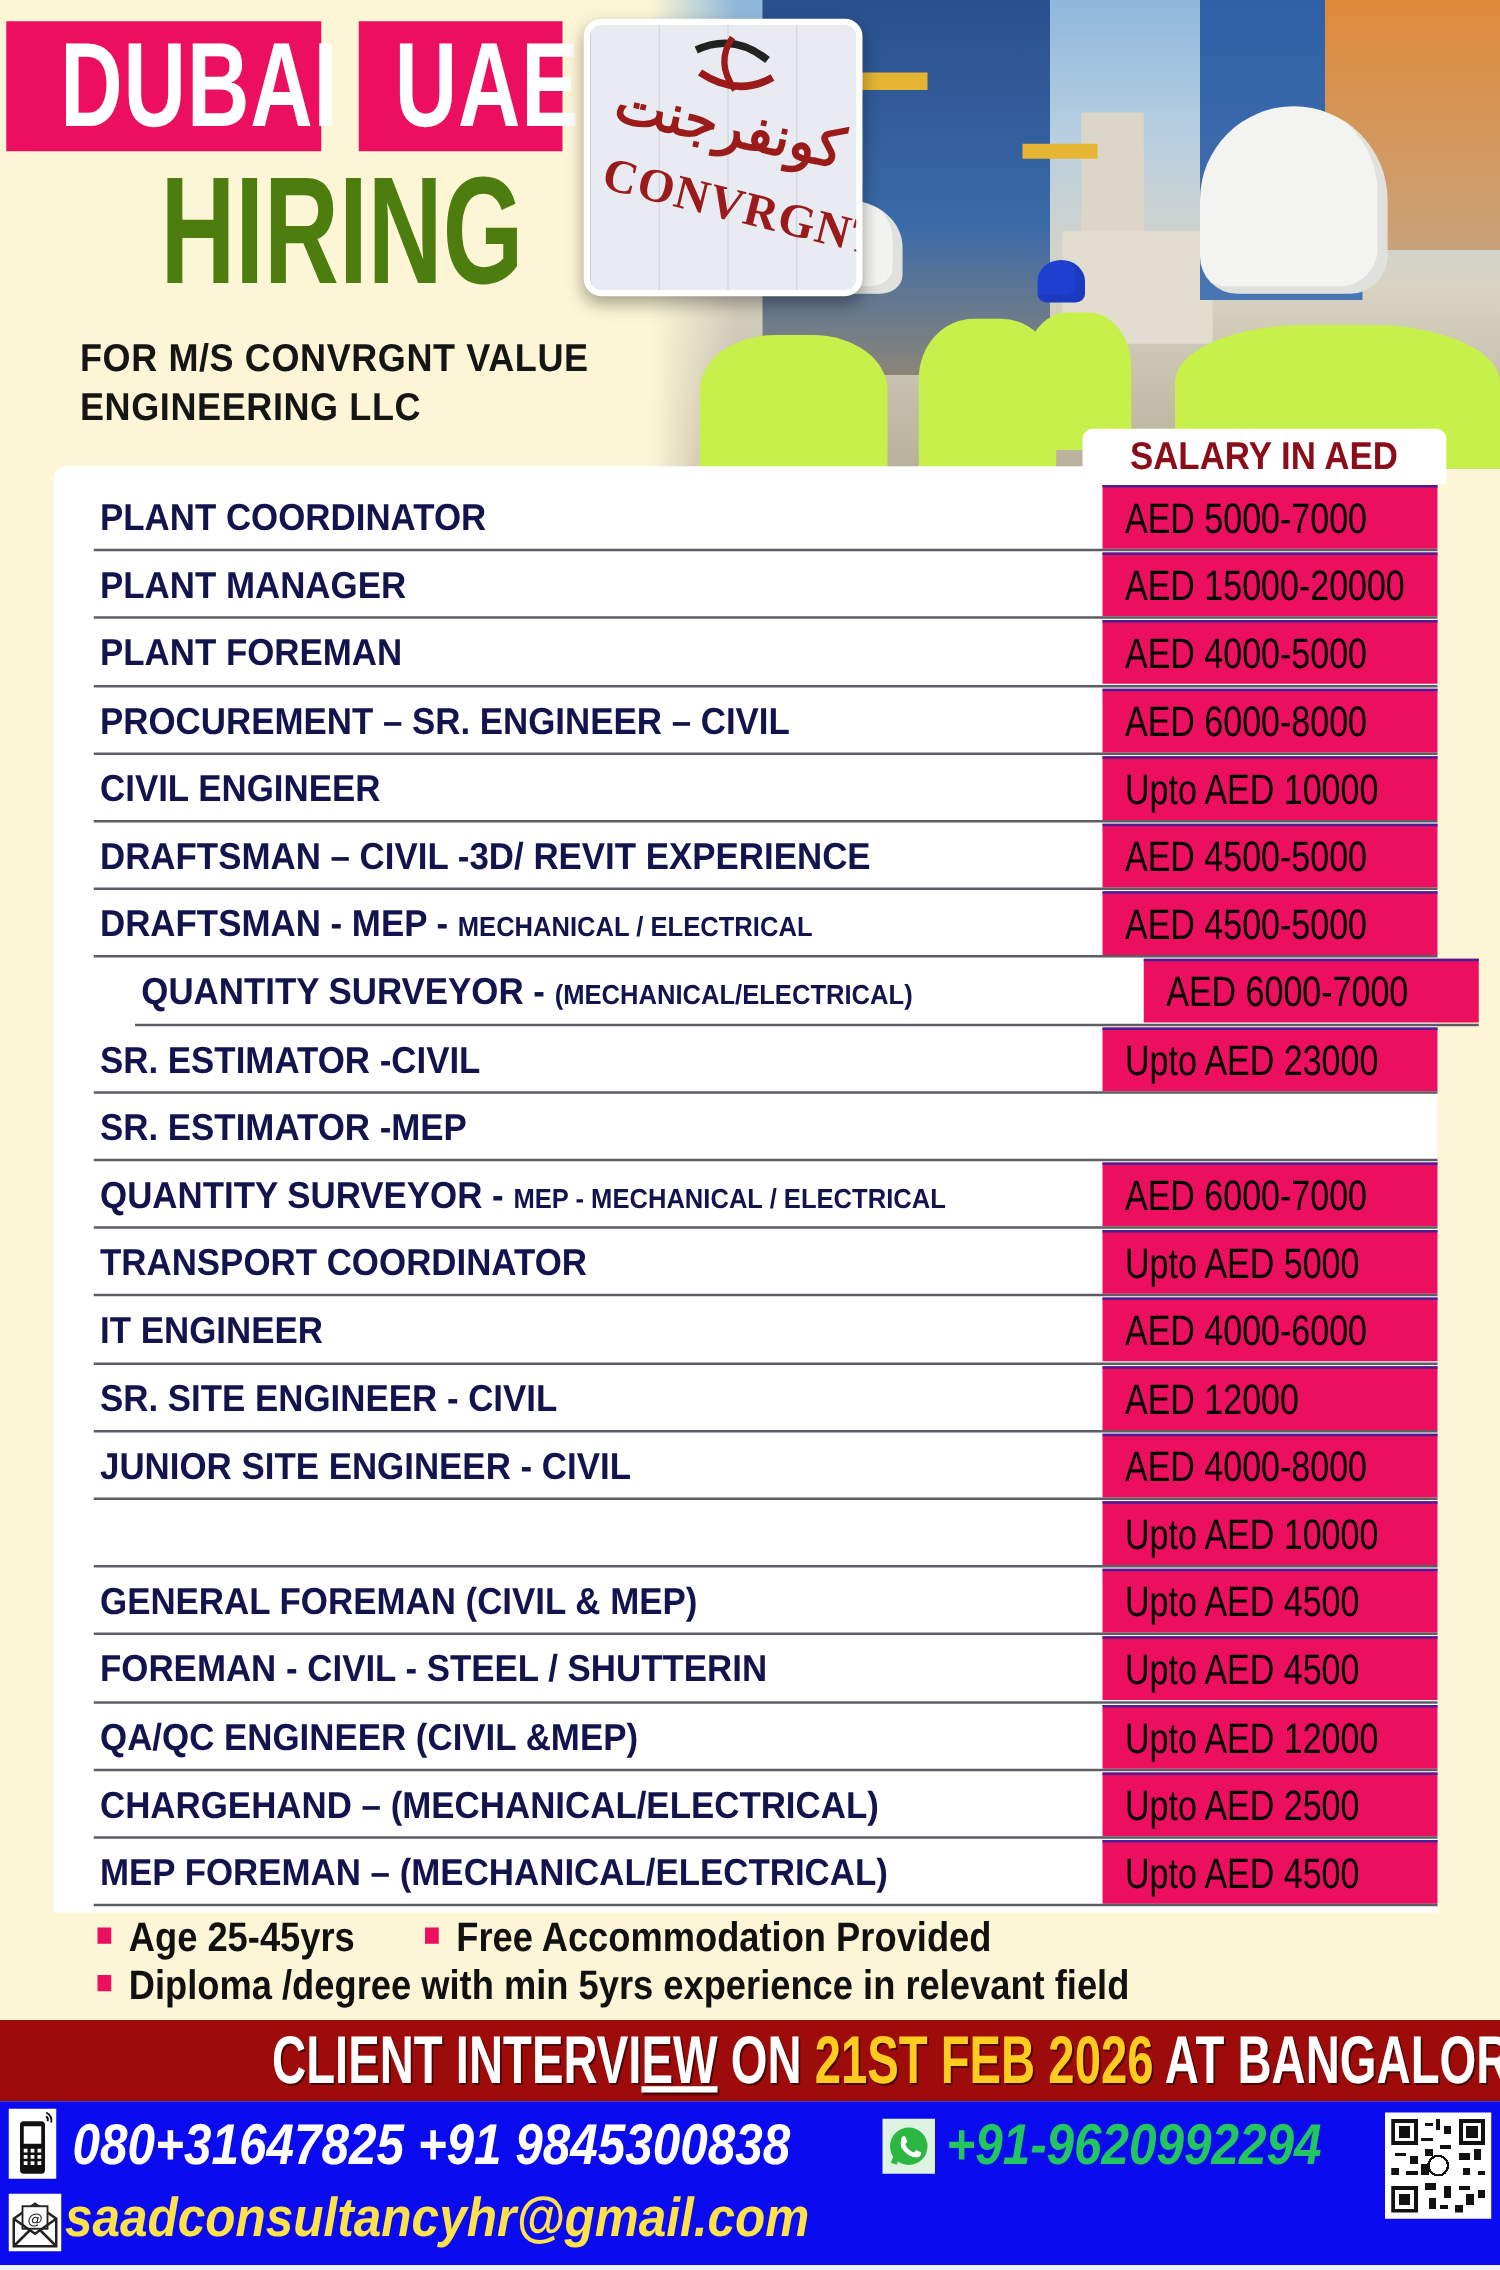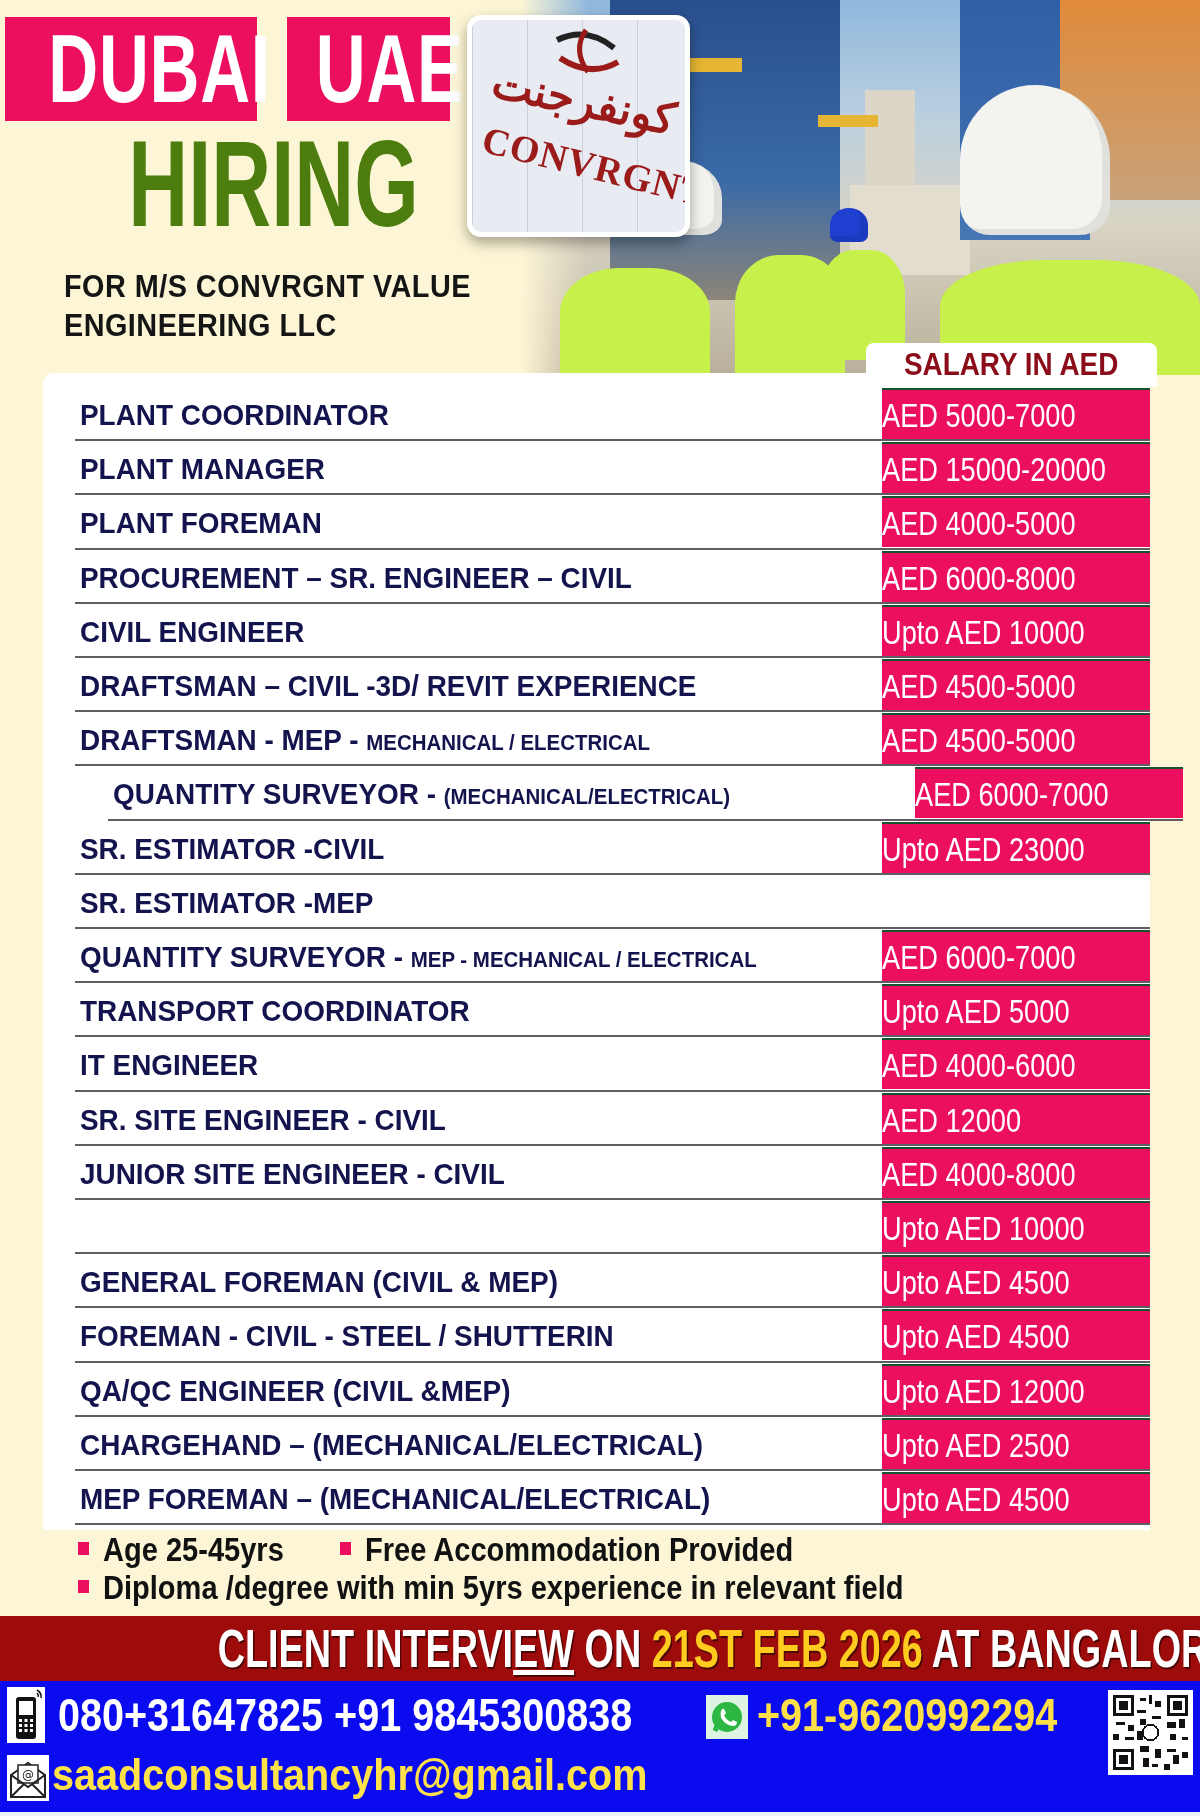--- a/index.html
+++ b/index.html
@@ -91,22 +91,22 @@
   }
   .row .title {
     position: absolute; left: 5px; top: 6px; height: 44px; width: 800px;
     color: #13134d; font-weight: 700; font-size: 30px; line-height: 44px; white-space: nowrap;
     overflow: visible;
   }
   .row .title .main { display: inline-block; transform: scaleX(0.93); transform-origin: left; }
   .row .title .sub { font-size: 22px; }
   .row .salary {
     position: absolute; left: 807px; top: 1px; width: 268px; height: 51px;
-    background: #ec0f60; border-top: 2px solid #14532d;
-    color: #ffffff; font-size: 34px; line-height: 50px; white-space: nowrap; overflow: hidden;
+    background: #ec0f60; border-top: 2px solid #4c1d95;
+    color: #000000; font-size: 34px; line-height: 50px; padding-left: 18px; white-space: nowrap; overflow: hidden;
   }
   .row .salary span { display: inline-block; transform: scaleX(0.8); transform-origin: left; }
 
   
   .bullet-line {
     position: absolute; left: 78px; color: #111; font-weight: 700; font-size: 33px; line-height: 40px; white-space: nowrap;
   }
   .bullet-line .item { display: inline-block; margin-right: 22px; }
   .bullet-line .sq { display: inline-block; width: 11px; height: 13px; background: #ec0f60; margin-right: 14px; vertical-align: 6px; }
   .bullet-line .txt { display: inline-block; transform: scaleX(0.88); transform-origin: left; }
@@ -119,29 +119,30 @@
     color: #fff;
   }
   #interview .inner { display: inline-block; transform: scaleX(0.7); transform-origin: center; text-shadow: 2px 2px 0 #4a0505; }
   #interview .hl { color: #ffcb1f; }
   #interview .ul { text-decoration: underline; }
 
   
   #contact {
     position: absolute; left: 0; top: 1681px; width: 1200px; height: 131px;
     background: #0b0bef;
+    font-style: italic;
   }
   #contact-bottom { position: absolute; left: 0; top: 1812px; width: 1200px; height: 4px; background: #eef2f8; }
   .ic-box { position: absolute; background: #fff; }
   #phone-line {
     position: absolute; left: 58px; top: 6px; color: #fff; font-weight: 700; font-size: 46px; line-height: 56px; white-space: nowrap;
   }
   #phone-line .t { display: inline-block; transform: scaleX(0.86); transform-origin: left; }
   #whatsapp-line {
-    position: absolute; left: 757px; top: 6px; color: #fde047; font-weight: 700; font-size: 46px; line-height: 56px; white-space: nowrap;
+    position: absolute; left: 757px; top: 6px; color: #22c55e; font-weight: 700; font-size: 46px; line-height: 56px; white-space: nowrap;
   }
   #whatsapp-line .t { display: inline-block; transform: scaleX(0.86); transform-origin: left; }
   #email {
     position: absolute; left: 52px; top: 66px; color: #ffe24a; font-weight: 700; font-size: 44px; line-height: 56px; white-space: nowrap;
   }
   #email .t { display: inline-block; transform: scaleX(0.9); transform-origin: left; }
   #qr { position: absolute; left: 1108px; top: 9px; width: 85px; height: 85px; background: #fff; padding: 5px; }
 </style>
 </head>
 <body>

